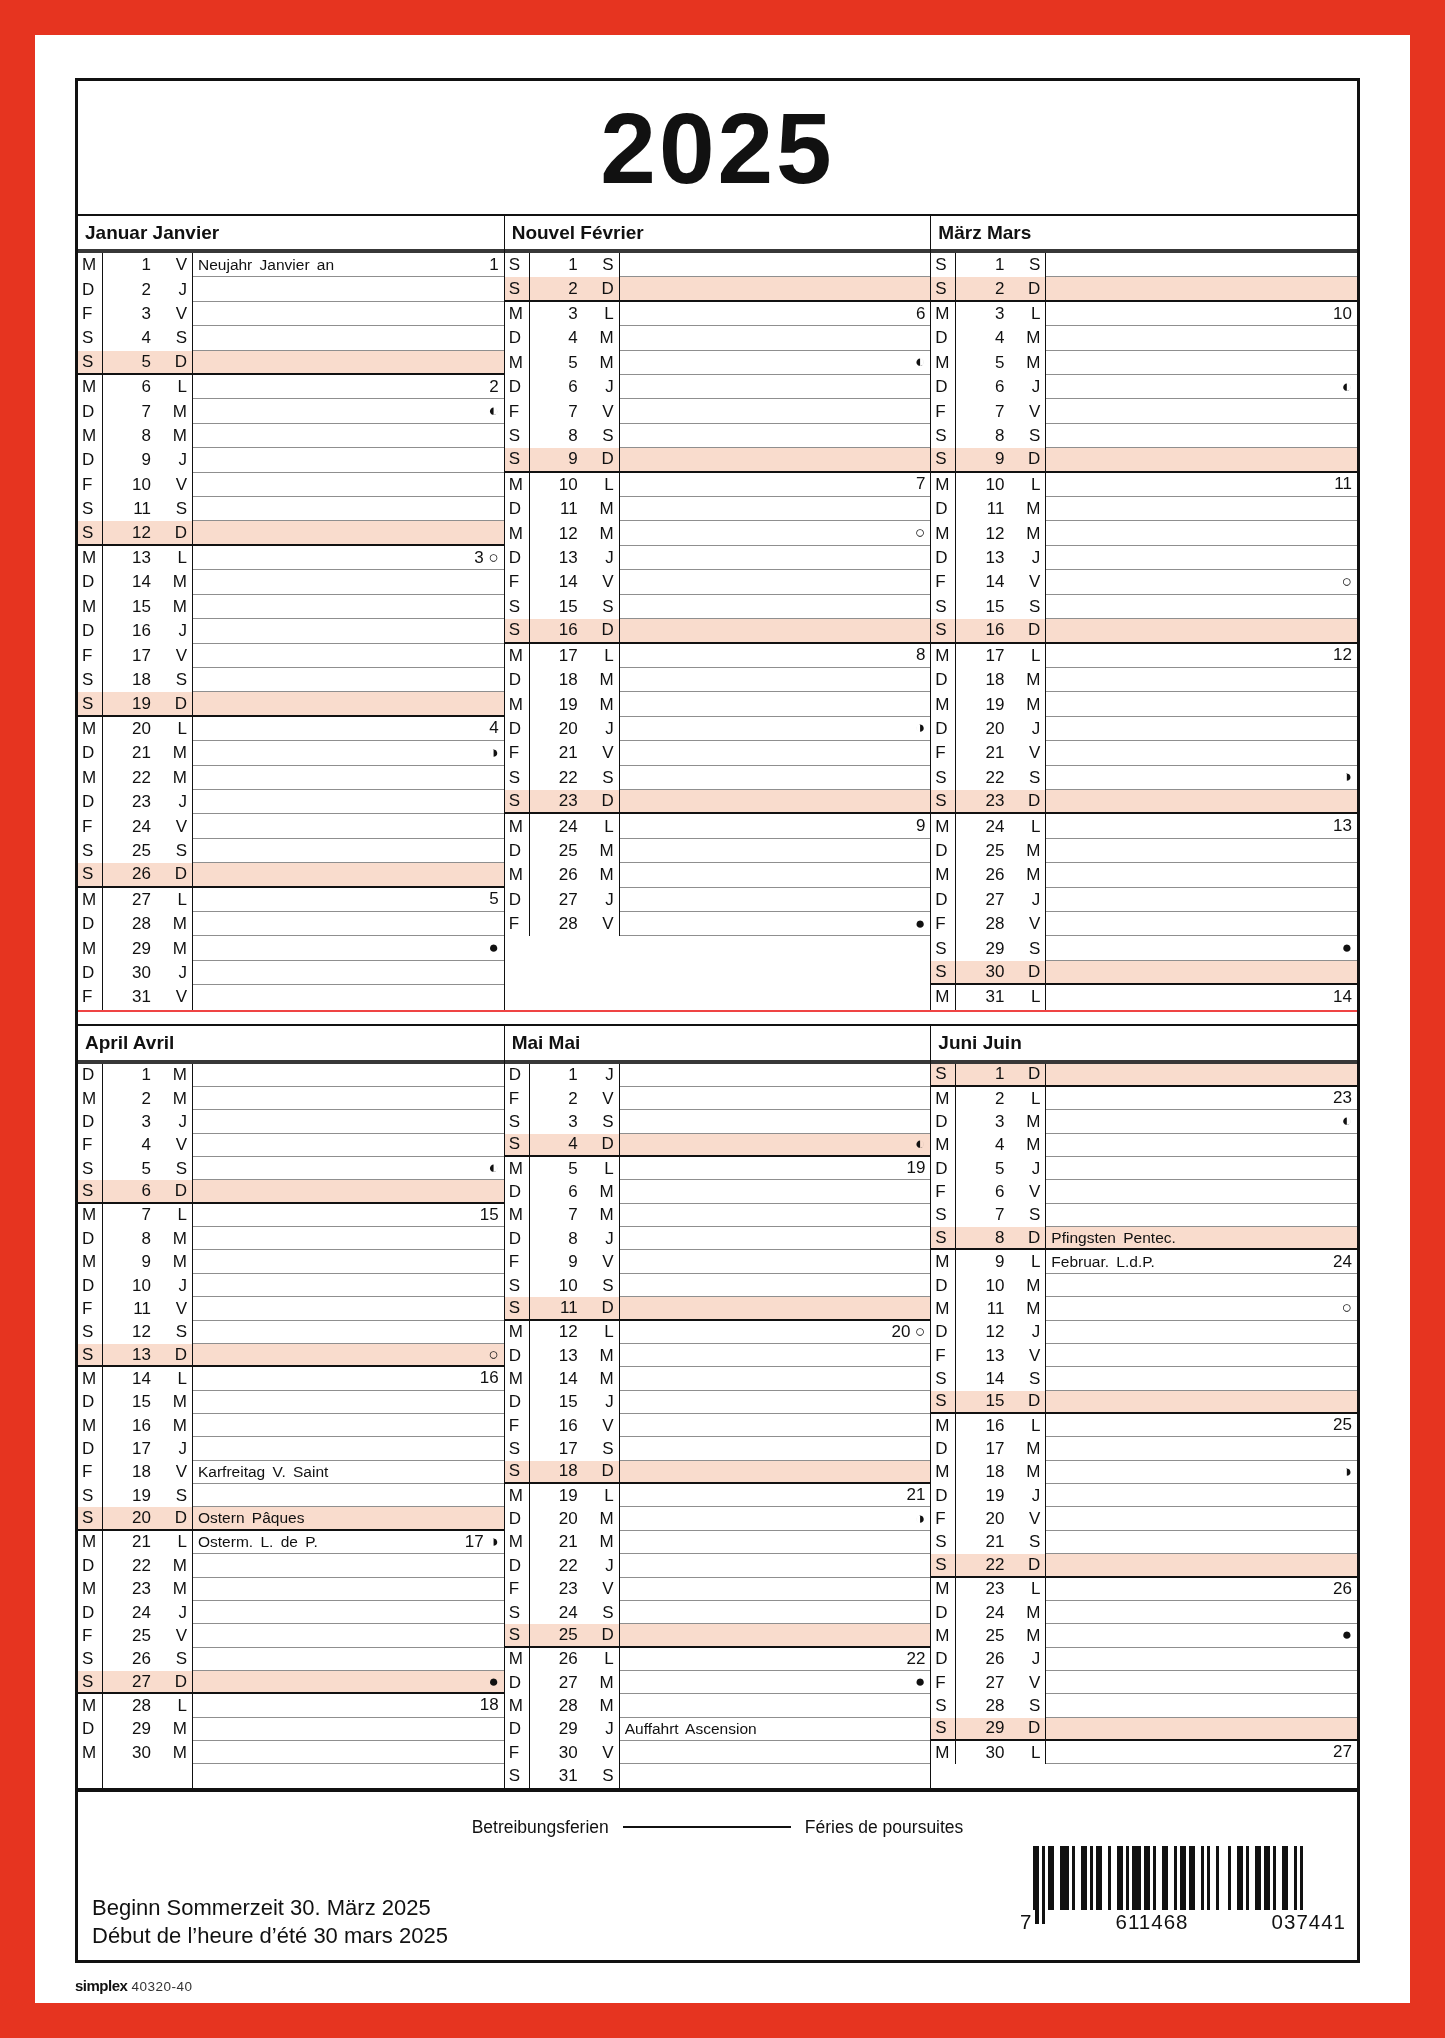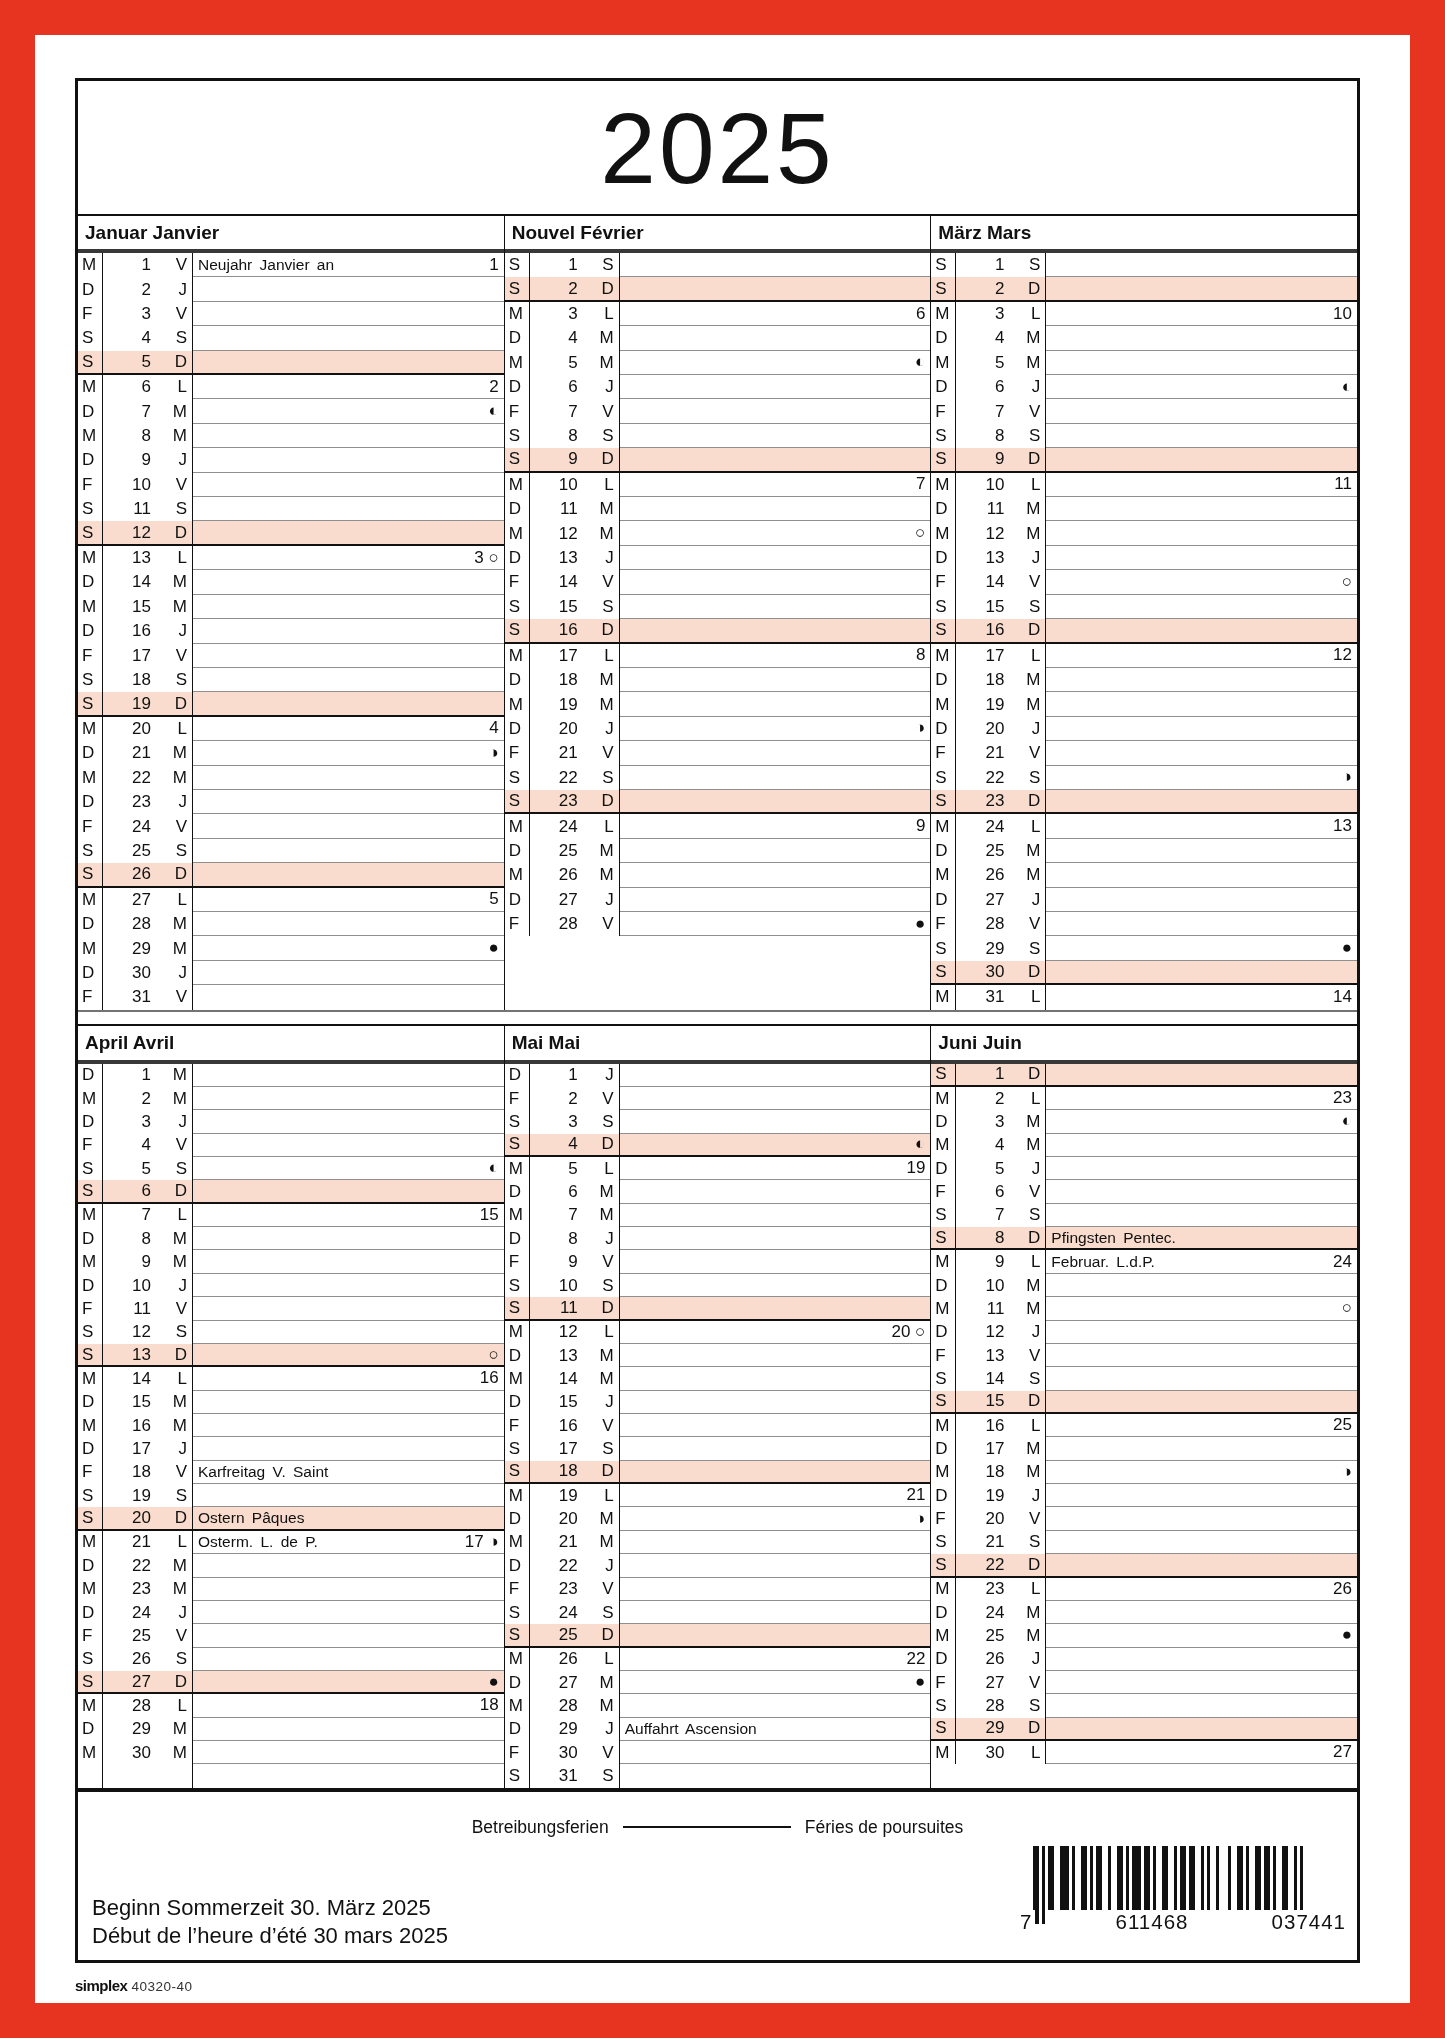--- a/index.html
+++ b/index.html
@@ -9,23 +9,23 @@
     background:#e63420;
     font-family:"Liberation Sans","DejaVu Sans",sans-serif;
     color:#111;
   }
   .page{position:absolute;left:35px;top:35px;width:1375px;height:1968px;background:#fff}
   .frame{
     position:absolute;left:40px;top:43px;width:1285px;height:1885px;
     border:3px solid #111;display:flex;flex-direction:column;background:#fff;
   }
   .title-box{height:135px;border-bottom:2px solid #111;display:flex;align-items:center;justify-content:center}
-  .year{font-size:100px;font-weight:normal;letter-spacing:3px;line-height:1}
+  .year{font-size:100px;font-weight:bold;letter-spacing:3px;line-height:1}
   .band{display:flex}
-  .band.top{border-bottom:2px solid #737373}
+  .band.top{border-bottom:2px solid #ef4444}
   .band.bot{border-top:2px solid #111;border-bottom:4px solid #111}
   .gap{height:12px}
   .month{flex:1 1 0;min-width:0;display:flex;flex-direction:column;border-right:1.5px solid #111;background:#fff}
   .month:last-child{border-right:none}
   .mh{display:flex;align-items:center;font-weight:bold;font-size:19px;padding-left:7px;border-bottom:4px solid #383838;white-space:nowrap}
   .band.top .mh{height:37px}
   .band.bot .mh{height:38px}
   .r{display:flex;align-items:center;font-size:17px}
   .band.top .r{height:24.42px}
   .band.bot .r{height:23.37px}

